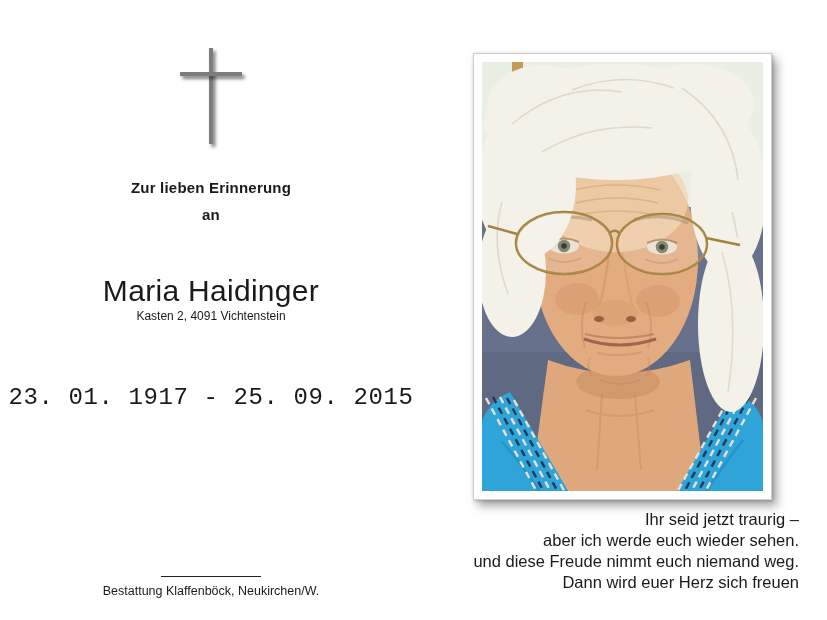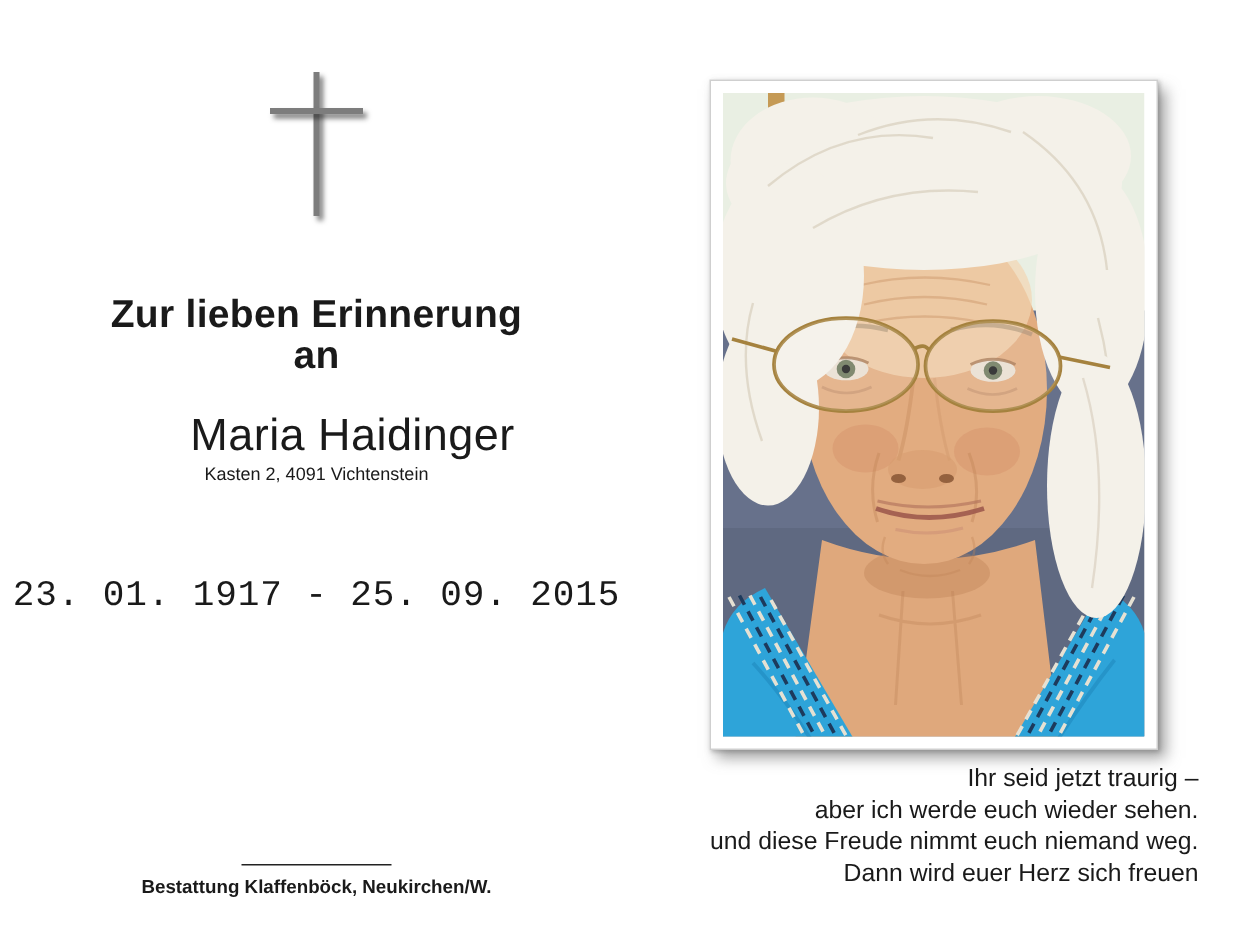--- a/index.html
+++ b/index.html
@@ -12,28 +12,28 @@
   
   .left-col { left:0; top:0; width:422px; height:620px; }
   .centered { width:100%; text-align:center; }
 
   .cross-wrap { left:179px; top:46px; width:64px; height:100px; }
   .cross-v { position:absolute; left:30px; top:2px; width:3.5px; height:96px;
              box-shadow:2.5px 3px 3.5px rgba(20,20,20,.55); }
   .cross-h { position:absolute; left:1px; top:26px; width:62px; height:3.5px;
              box-shadow:2.5px 3px 3.5px rgba(20,20,20,.55); }
 
-  .intro { top:196px; font-size:26px; font-weight:600; line-height:27px; letter-spacing:.2px; }
-  .name  { top:274px; font-size:30px; font-weight:400; letter-spacing:.3px;padding-left:24px; }
+  .intro { top:174px; font-size:15px; font-weight:600; line-height:27px; letter-spacing:.2px; }
+  .name  { top:274px; font-size:30px; font-weight:400; letter-spacing:.3px; }
   .addr1 { top:309px; font-size:12px; }
   .addr2 { top:330px; font-size:16px; }
   .dates { top:384px; font-family:Liberation Mono, monospace; font-size:24px; letter-spacing:.6px; }
 
   .footer-line { top:576px; left:161px; width:100px; height:0; border-top:1.5px solid #222222; }
-  .funeral { top:584px; font-size:12.5px;font-weight:bold; }
+  .funeral { top:584px; font-size:12.5px; }
 
   
   .photo-frame {
     left:473px; top:53px; width:299px; height:447px; box-sizing:border-box;
     background:#ffffff; border:1px solid #cfcfcf; padding:8px;
     box-shadow:5px 6px 9px rgba(95,95,95,.55), 1px 1px 3px rgba(130,130,130,.5);
   }
   .photo-frame svg { display:block; width:281px; height:429px; }
 
   

